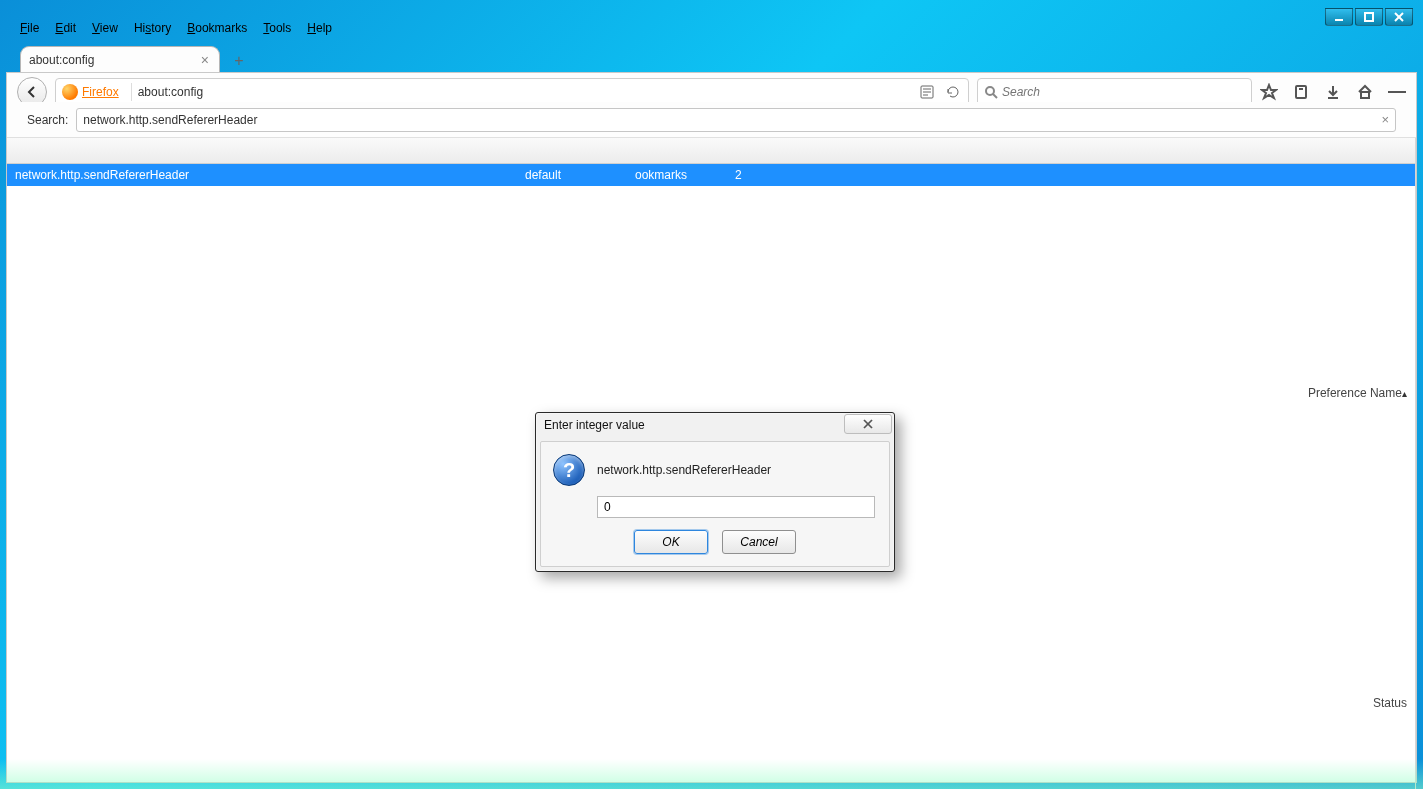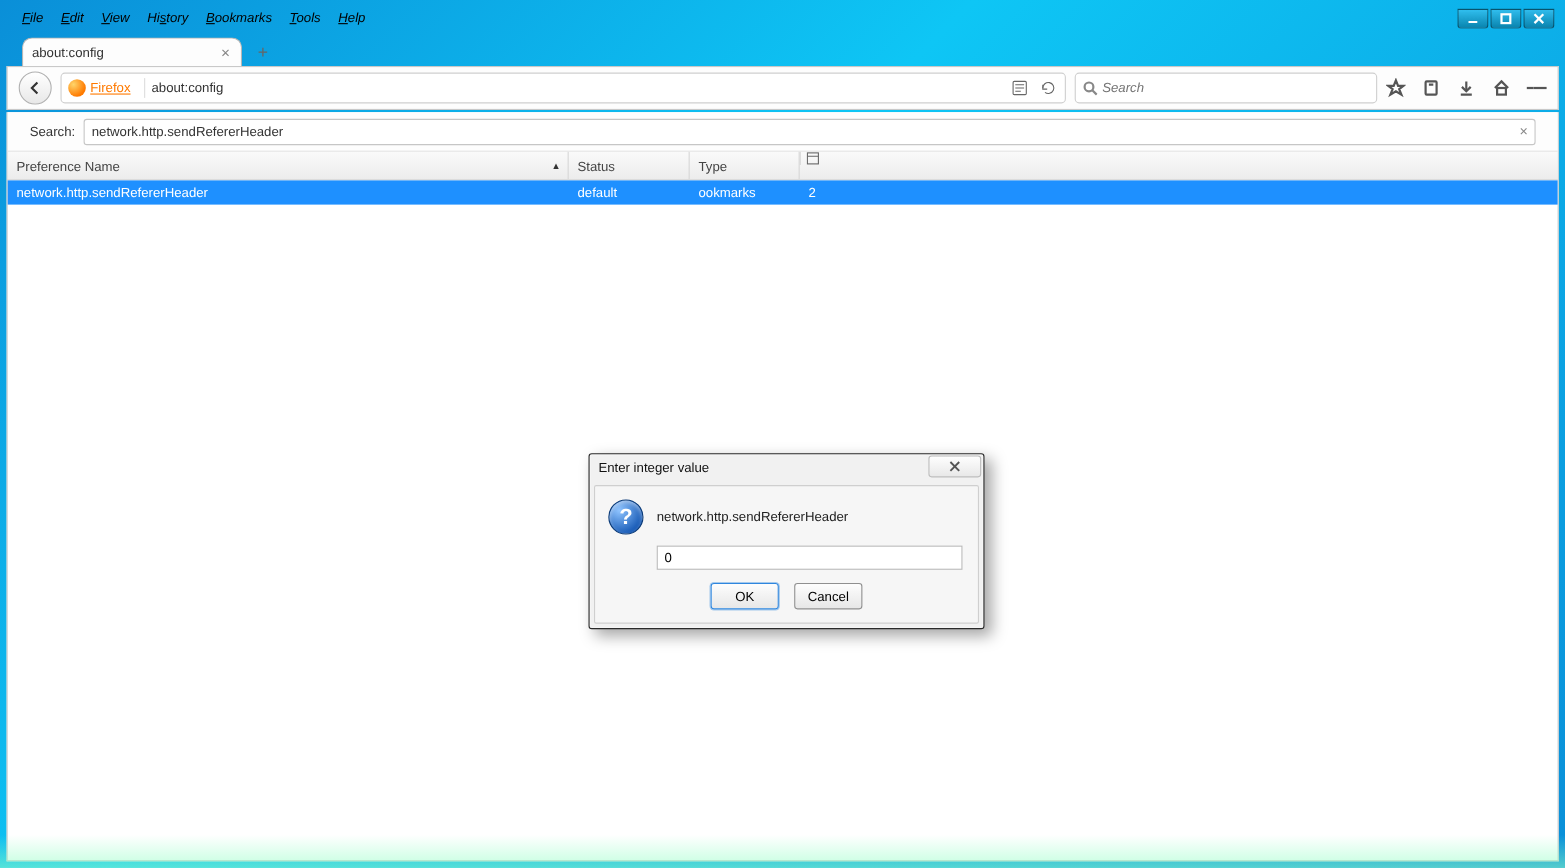--- a/index.html
+++ b/index.html
@@ -25,23 +25,22 @@
   font-weight: bold;
   background: linear-gradient(to bottom, rgba(255,255,255,0.15), rgba(0,0,0,0.25));
   border: 1px solid rgba(0,0,0,0.4);
   cursor: default;
 }
 .win-btn svg { stroke: #fff; stroke-width: 2; }
 .win-btn.close {}
 
 .menubar {
   height: 20px; line-height: 20px; display: flex; gap: 4px;
-  padding: 0 8px; margin-top: 0;
+  padding: 0 8px; margin-top: 12px;
   color: #000;
-  font-style: italic;
 }
 .menubar span { padding: 0 6px; color: #000; }
 .menubar span u { text-decoration: underline; }
 
 .tabstrip {
   display: flex; align-items: flex-end; height: 30px; padding-left: 14px; margin-top: 4px;
 }
 .tab {
   width: 200px; height: 26px; background: #fdfdfd;
   border: 1px solid #b6b6b6; border-bottom: none;
@@ -101,22 +100,22 @@
   border-bottom:1px solid #e0e0e0; background:#fdfdfd;
 }
 .cfg-search label{color:#333;}
 .cfg-search .box{
   flex:1;height:24px;border:1px solid #c6c6c6;border-radius:3px;display:flex;align-items:center;padding:0 6px;background:#fff;
 }
 .cfg-search .box input{border:none;outline:none;flex:1;color:#333;background:transparent;}
 .cfg-search .box .clear{color:#888;font-size:13px;}
 
 .tbl-head{
-  display:flex;align-items:flex-start;height:26px;background:linear-gradient(to bottom,#fafafa,#ececec);
-  border-bottom:1px solid #d0d0d0;color:#444;
+  display:flex;align-items:flex-end;height:26px;background:linear-gradient(to bottom,#fafafa,#ececec);
+  border-bottom:1px solid #d0d0d0;color:#444;flex-direction:column;
 }
 .tbl-head .col{padding:0 8px;border-right:1px solid #d6d6d6;height:100%;display:flex;align-items:center;}
 .col-name{flex:0 0 510px; justify-content:space-between;}
 .col-status{flex:0 0 110px;}
 .col-type{flex:0 0 100px;}
 .col-value{flex:1;}
 .tbl-head .endcap{flex:0 0 22px;border-left:1px solid #d6d6d6;display:flex;align-items:center;justify-content:center;}
 .sort-ind{font-size:10px;color:#333;}
 
 .tbl-row{
@@ -149,22 +148,23 @@
   color:#fff;font-weight:bold;font-size:20px;
   box-shadow:inset 0 2px 4px rgba(255,255,255,0.5);
 }
 .dlg-msg label{color:#222;}
 .dlg-input{
   width:278px;height:22px;margin-left:44px;border:1px solid #b9b9b9;background:#fff;
   padding:0 6px;display:block;outline:none;
 }
 .dlg-buttons{display:flex;justify-content:center;gap:14px;margin-top:12px;}
 .dlg-btn{
-  width:62px;height:24px;border:1px solid #8f8f8f;border-radius:3px;
+  width:74px;height:24px;border:1px solid #8f8f8f;border-radius:3px;
   background:linear-gradient(to bottom,#fdfdfd,#e7e7e7);
+  font-style:italic;
 }
 .dlg-btn.primary{border:1px solid #2e86de; box-shadow:0 0 0 1px rgba(46,134,222,0.4);}
 
 .bottom-glow{
   position:absolute; left:0; right:0; bottom:0; height:30px;
   background: linear-gradient(to top, rgba(145,255,196,0.55), rgba(255,255,255,0));
   pointer-events:none;
 }
 </style>
 </head>

